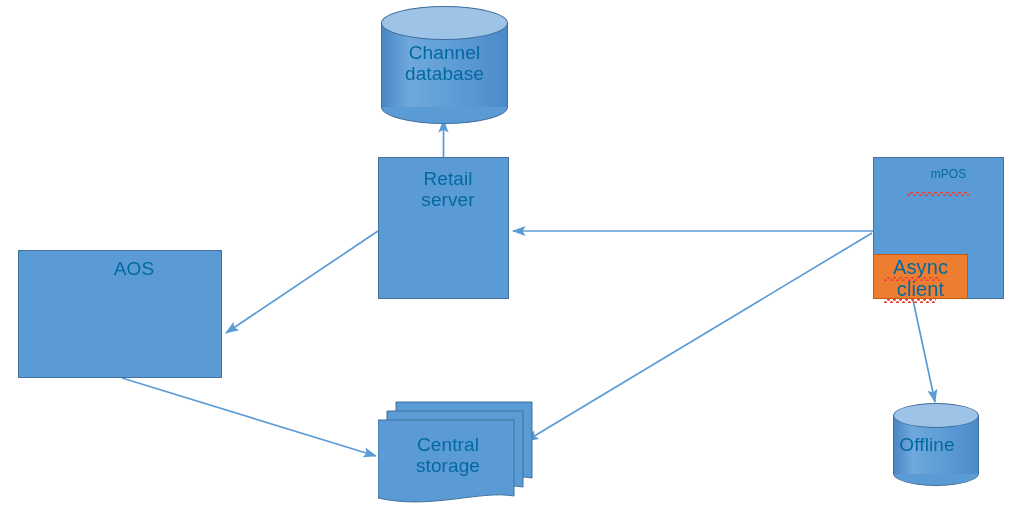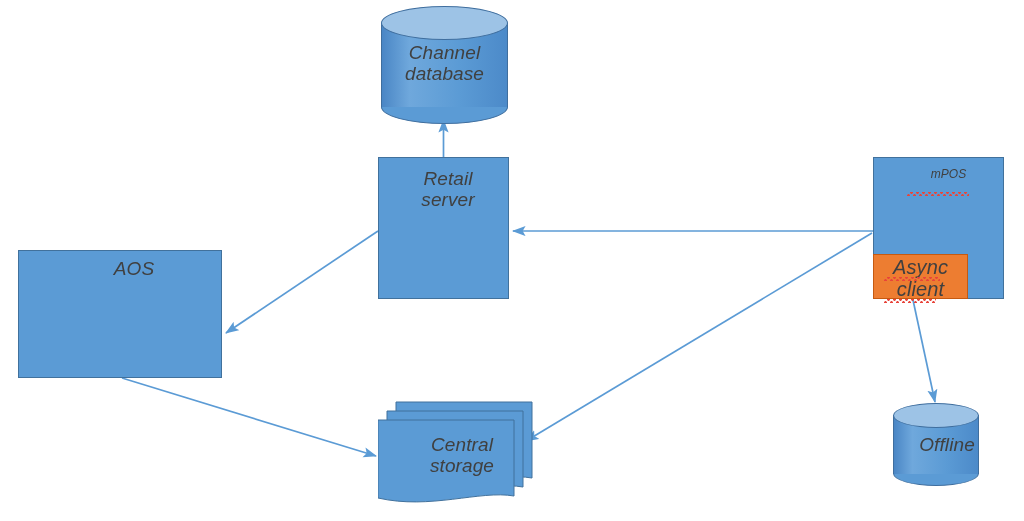--- a/index.html
+++ b/index.html
@@ -6,27 +6,26 @@
   body{
     width:1024px;height:521px;
     font-family:"Liberation Sans",sans-serif;
     overflow:hidden;
   }
   #canvas{position:relative;width:1024px;height:521px;background:#fff;}
 
   
   .lbl{
     position:absolute;
-    color:#404040;
+    color:#0369a1;
     text-align:center;
     line-height:1.12;
     letter-spacing:.1px;
     white-space:pre-line;
     pointer-events:none;
-    font-style:italic;
   }
 
   
   .rect{
     position:absolute;
     background:#5B9BD5;
     border:1px solid #41719C;
     box-sizing:border-box;
   }
 
@@ -91,26 +90,26 @@
   #chandb .top{height:34px;}
   #chandb .body{top:17px;height:84px;}
   #chandb .bot{top:84px;height:34px;}
   #chandb-lbl{left:381px;top:42px;width:127px;font-size:19px;}
 
   
   #offline{left:893px;top:403px;width:86px;height:83px;}
   #offline .top{height:25px;}
   #offline .body{top:12px;height:59px;}
   #offline .bot{top:58px;height:25px;}
-  #offline-lbl{left:893px;top:434px;width:68px;font-size:19px;padding-left:20px;}
+  #offline-lbl{left:893px;top:434px;width:68px;font-size:19px;}
 
   
   #central{position:absolute;left:378px;top:400px;width:155px;height:110px;}
   #central svg{position:absolute;left:0;top:0;}
-  #central-lbl{left:378px;top:434px;width:140px;font-size:19px;margin-left:14px;}
+  #central-lbl{left:378px;top:434px;width:140px;font-size:19px;}
 
   
   #wires{position:absolute;left:0;top:0;width:1024px;height:521px;}
 </style>
 </head>
 <body>
 
 <div id="canvas">
 
   <svg id="wires" viewBox="0 0 1024 521" xmlns="http://www.w3.org/2000/svg">

